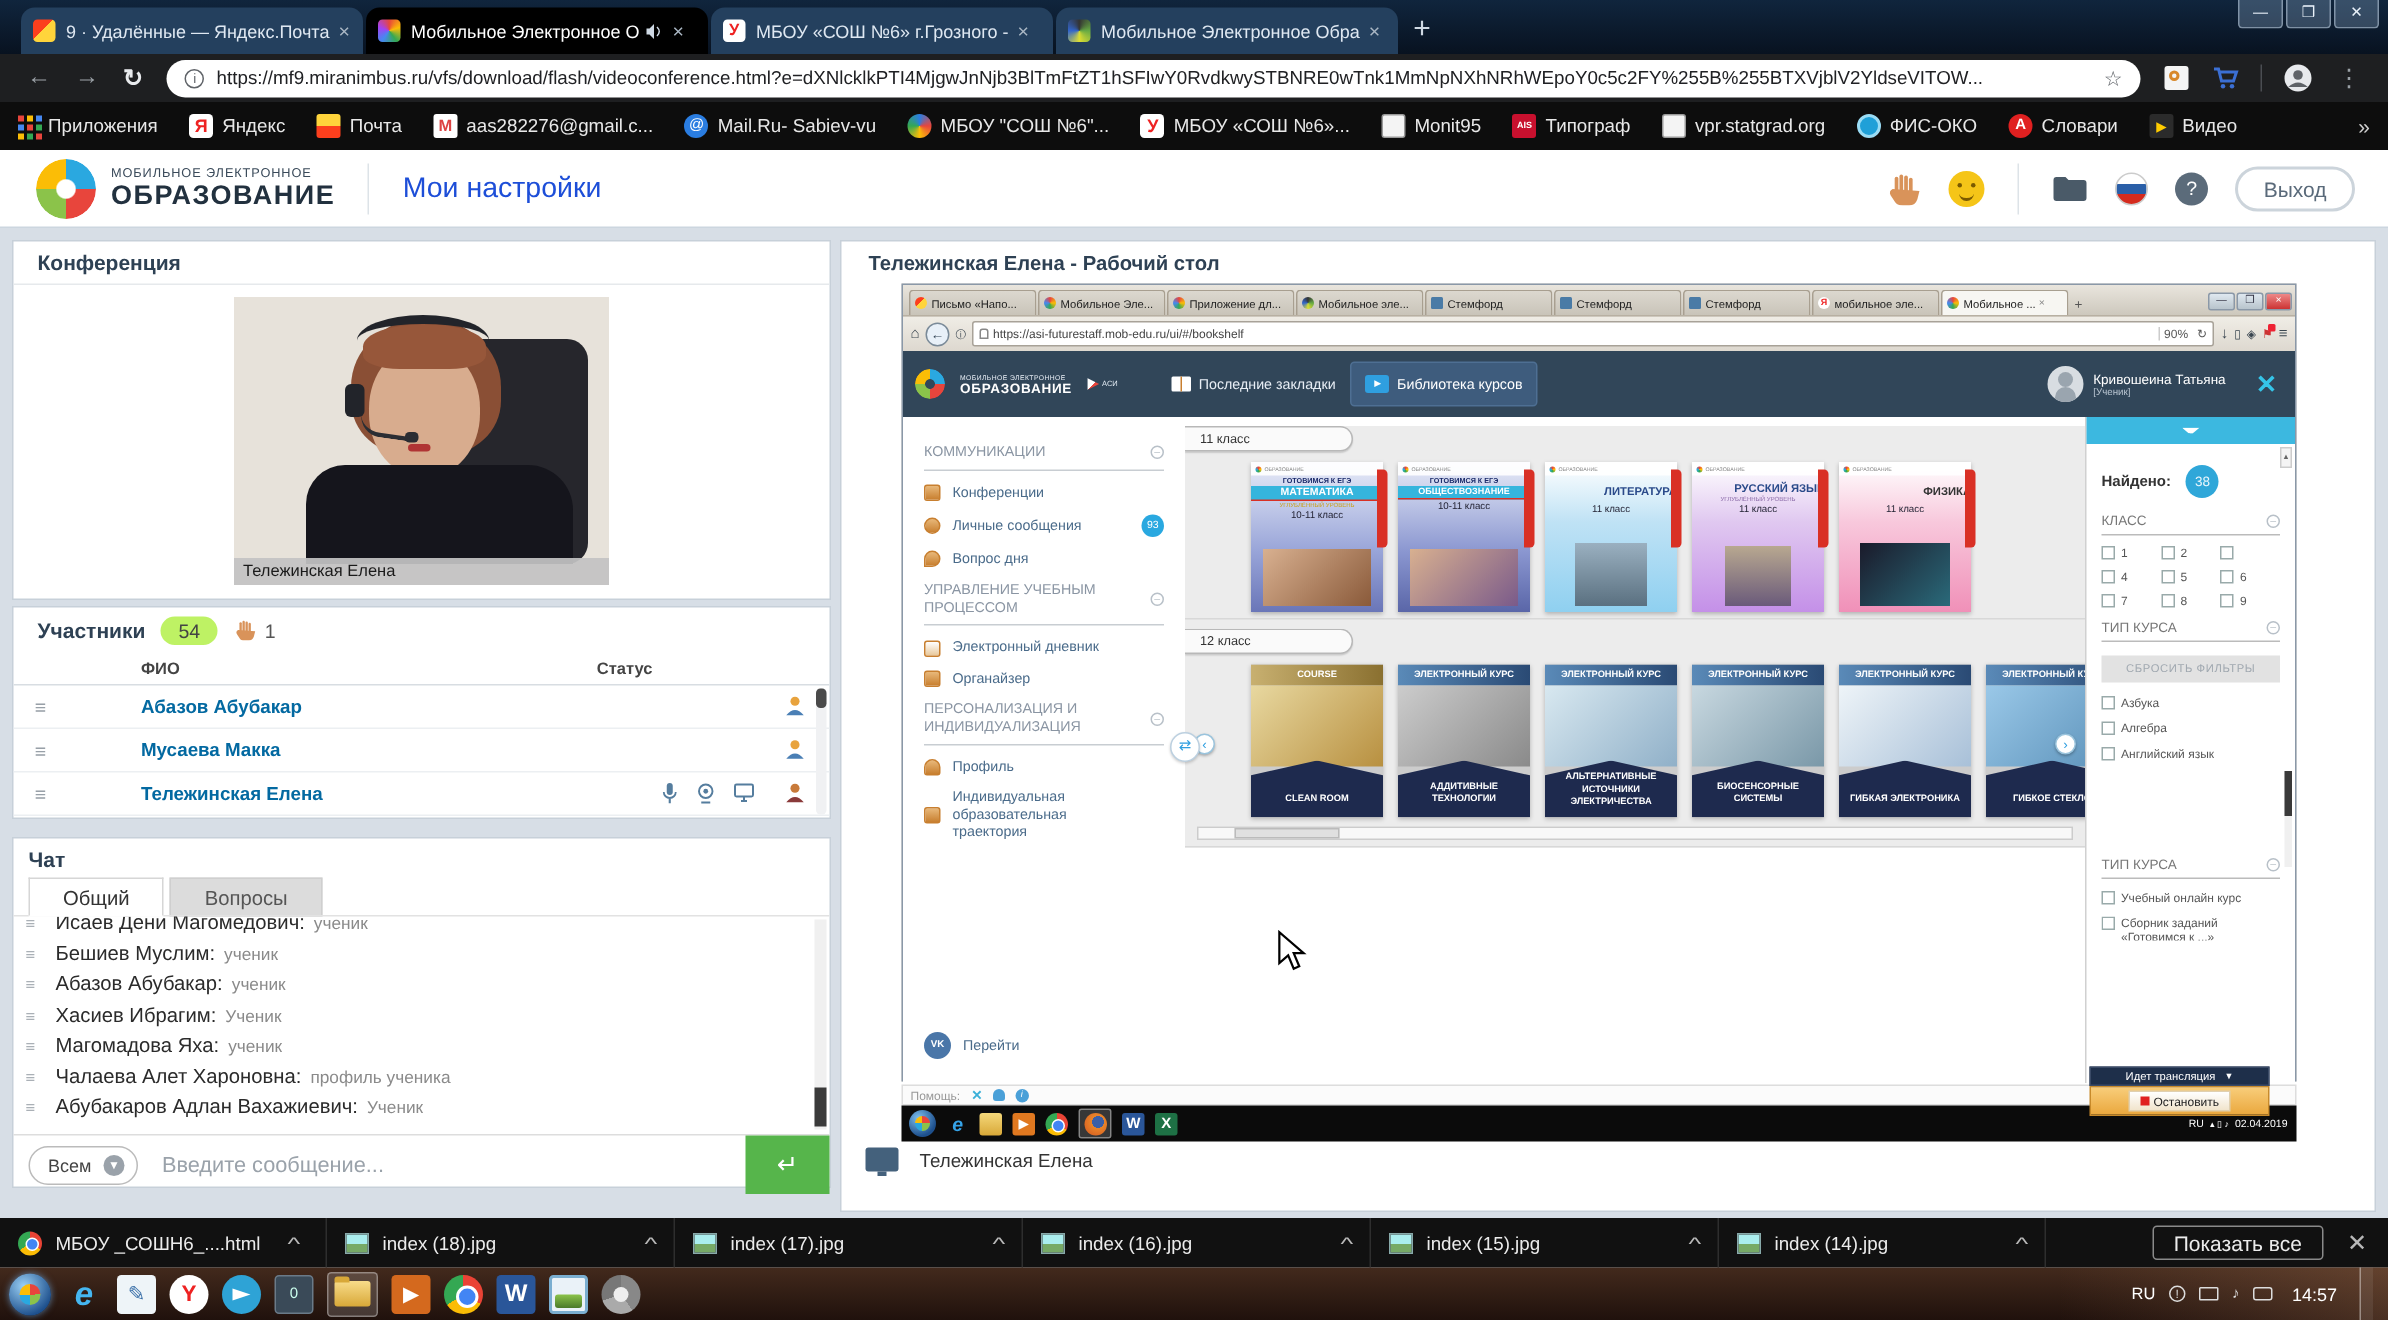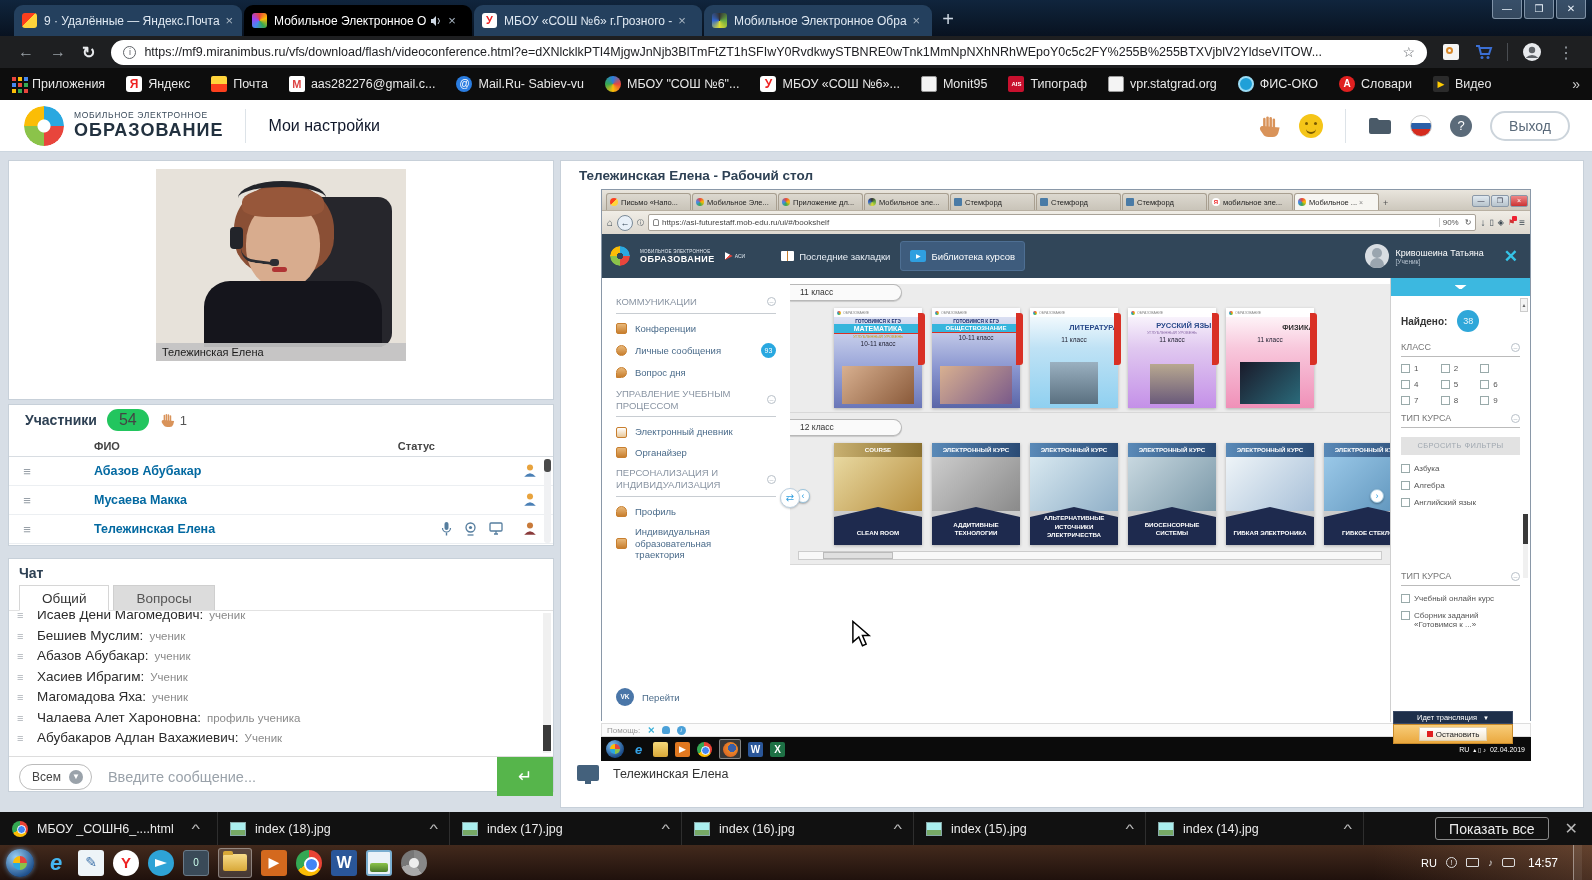--- a/index.html
+++ b/index.html
@@ -45,21 +45,21 @@
 .i-slov{background:#e02020;border-radius:50%;color:#fff;font-weight:bold;font-size:10px;text-align:center;line-height:16px;}
 .i-vid{background:#2b2b2b;border-radius:2px;color:#ffcc00;font-size:9px;text-align:center;line-height:16px;}
 .bm-more{margin-left:auto;color:#cfcfcf;font-size:14px;}
 
 
 .appheader{left:0;top:100px;width:1592px;height:52px;background:#fff;display:flex;align-items:center;border-bottom:1px solid #ccd6df;}
 .logo-burst{width:40px;height:40px;border-radius:50%;background:conic-gradient(#2aa8e0 0 90deg,#e8453c 90deg 180deg,#8bc34a 180deg 270deg,#fbbd06 270deg 360deg);-webkit-mask:radial-gradient(circle,transparent 0 6px,#000 7px);mask:radial-gradient(circle,transparent 0 6px,#000 7px);margin:0 10px 0 24px;flex:none;}
 .brand-top{font-size:8.5px;letter-spacing:.6px;color:#3a4a5a;}
 .brand-bottom{font-size:18px;font-weight:bold;color:#22313f;letter-spacing:1px;}
 .hdr-divider{width:1px;height:34px;background:#dde3e8;margin:0 22px;}
-.hdr-settings{font-size:16px;color:#0f172a;}
+.hdr-settings{font-size:19px;color:#1d4ed8;}
 .hdr-right{margin-left:auto;display:flex;align-items:center;gap:18px;padding-right:22px;}
 .smiley{width:24px;height:24px;border-radius:50%;background:#f5c518;position:relative;}
 .smiley:after{content:"";position:absolute;left:6px;top:8px;width:3px;height:3px;border-radius:50%;background:#7a5a00;box-shadow:9px 0 #7a5a00;}
 .smiley:before{content:"";position:absolute;left:7px;top:13px;width:10px;height:5px;border-bottom:2px solid #7a5a00;border-radius:0 0 8px 8px;}
 .flagball{width:22px;height:22px;border-radius:50%;overflow:hidden;background:linear-gradient(180deg,#fff 33%,#2a5fa8 33% 66%,#d52b1e 66%);border:1px solid #ccc;}
 .helpball{width:22px;height:22px;border-radius:50%;background:#5b6b7a;color:#fff;font-size:13px;text-align:center;line-height:22px;}
 .logoutpill{border:2px solid #ccd4db;border-radius:18px;padding:5px 17px;color:#5a6a7a;font-size:14px;}
 
 
 .card{position:absolute;background:#fff;border:1px solid #c7d0d9;}
@@ -69,21 +69,21 @@
 .hair{position:absolute;left:78px;top:14px;width:100px;height:92px;background:#8a4f35;border-radius:50% 50% 40% 40%;}
 .face{position:absolute;left:90px;top:32px;width:74px;height:88px;background:#d8ac8e;border-radius:48%;}
 .bangs{position:absolute;left:86px;top:18px;width:82px;height:30px;background:#97573a;border-radius:50% 50% 30% 30%;}
 .headband{position:absolute;left:82px;top:12px;width:88px;height:34px;border-top:6px solid #22242a;border-radius:50%;}
 .earcup{position:absolute;left:74px;top:58px;width:13px;height:22px;background:#22242a;border-radius:4px;}
 .micboom{position:absolute;left:84px;top:78px;width:34px;height:16px;border-bottom:3px solid #2b2d33;border-radius:0 0 0 14px;transform:rotate(8deg);}
 .mictip{position:absolute;left:114px;top:90px;width:9px;height:7px;background:#2b2d33;border-radius:3px;}
 .lips{position:absolute;left:116px;top:98px;width:15px;height:5px;background:#b03434;border-radius:3px;}
 .torso{position:absolute;left:48px;top:112px;width:178px;height:66px;background:#15151c;border-radius:26px 30px 0 0;}
 .vcap{position:absolute;left:0;right:0;bottom:0;height:18px;background:rgba(195,195,195,.93);color:#1a1a1a;font-size:11px;line-height:18px;padding-left:6px;}
-.badge-count{background:#22c55e;border-radius:11px;padding:2px 12px;font-size:16px;color:#444;margin-left:10px;}
+.badge-count{background:#bef264;border-radius:11px;padding:2px 12px;font-size:13px;color:#444;margin-left:10px;}
 .handnum{font-size:13px;color:#555;margin-left:5px;}
 .thead{display:flex;height:22px;align-items:center;border-bottom:1px solid #d8dde2;font-size:11px;font-weight:bold;color:#444;}
 .prow{display:flex;align-items:center;height:29px;border-bottom:1px solid #eceff2;position:relative;}
 .ham{color:#98a0a8;font-size:13px;width:16px;text-align:center;}
 .pname{font-size:12.5px;font-weight:bold;color:#0369a1;}
 .sicons{position:absolute;left:432px;display:flex;gap:12px;color:#557d9e;}
 .bust{position:absolute;right:16px;width:14px;height:14px;}
 .vscroll{position:absolute;right:2px;top:54px;width:7px;height:84px;background:#f0f1f3;border-radius:3px;}
 .vscroll .th{width:7px;height:13px;background:#4a4a4a;border-radius:3px;}
 .chat-tabs{display:flex;padding-left:10px;margin-top:4px;}
@@ -417,20 +417,21 @@
             <path d="M1 4q0-2 2-2h6l2 2h10q2 0 2 2v10q0 2-2 2H3q-2 0-2-2z" fill="#4a5a68"></path>
           </svg>
         </span>
       <span class="flagball"></span>
       <span class="helpball">?</span>
       <span class="logoutpill">Выход</span>
     </div>
   </div>
 
   <div class="card" style="left:8px;top:160px;width:546px;height:240px;">
+    <div class="card-h">Конференция</div>
     <div class="videobox">
       <div class="chair"></div>
       <div class="hair"></div>
       <div class="face"></div>
       <div class="bangs"></div>
       <div class="headband"></div>
       <div class="earcup"></div>
       <div class="torso"></div>
       <div class="micboom"></div>
       <div class="mictip"></div>

